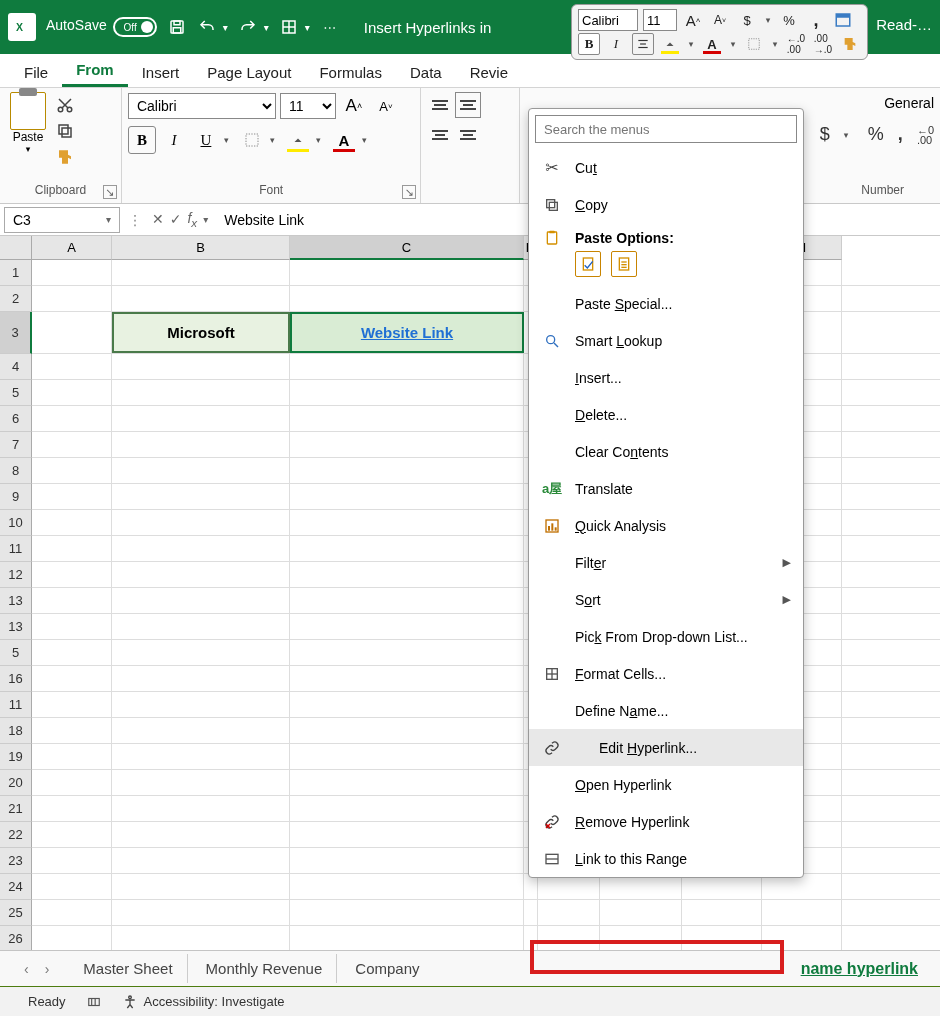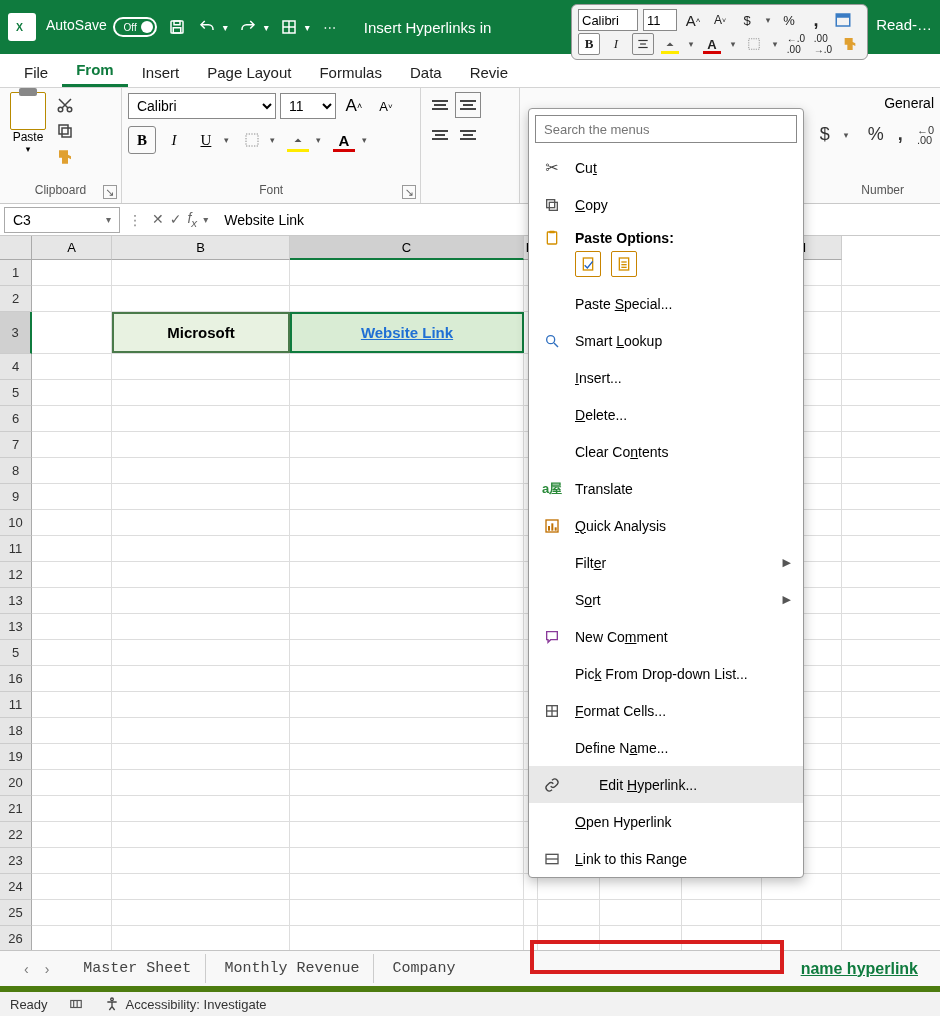--- a/index.html
+++ b/index.html
@@ -95,25 +95,25 @@
 .cm-label{flex:1;}
 .cm-label u{text-decoration:underline;}
 .cm-arrow{font-size:11px;color:#555;}
 .paste-opts{display:flex;gap:10px;padding:4px 12px 8px 46px;}
 .paste-opt{width:26px;height:26px;border:1px solid #c88400;border-radius:2px;display:flex;align-items:center;justify-content:center;background:#fff;}
 .highlight-box{position:absolute;border:4px solid #d81e1e;pointer-events:none;z-index:1100;}
 
 
 .sheet-bar{position:absolute;bottom:30px;left:0;right:0;height:36px;border-top:1px solid #c4c4c4;background:#f8f8f8;display:flex;align-items:center;padding:0 8px;gap:4px;}
 .sheet-nav{display:flex;gap:16px;color:#777;padding:0 16px;font-size:14px;}
-.sheet-tab{padding:6px 14px;border-right:1px solid #ccc;font-size:15px;color:#444;font-family:Liberation Mono, monospace;}
+.sheet-tab{padding:6px 14px;border-right:1px solid #ccc;font-size:15px;color:#444;}
 .hyperlink-tab{margin-left:auto;color:#0f7b3e;font-weight:bold;text-decoration:underline;padding-right:14px;font-size:16px;}
 
 
-.status-bar{position:absolute;bottom:0;left:0;right:0;height:30px;background:#f2f2f2;border-top:6px solid #4d7c0f;display:flex;align-items:center;padding:0 10px;gap:20px;font-size:13px;color:#333;}
+.status-bar{position:absolute;bottom:0;left:0;right:0;height:30px;background:#f2f2f2;border-top:1px solid #4d7c0f;display:flex;align-items:center;padding:0 28px;gap:20px;font-size:13px;color:#333;}
 
 svg{display:block;}
 </style>
 </head>
 <body>
 
 <div class="title-bar">
   <div class="excel-logo">
     <svg width="18" height="18" viewBox="0 0 24 24">
         <path fill="#0f7b3e" d="M3 3h18v18H3z" opacity="0"></path>
@@ -765,28 +765,20 @@
     <span class="cm-icon"></span>
       <span class="cm-label">Filt<u>e</u>r</span>
       <span class="cm-arrow">▶</span>
   </div>
   <div class="cm-item">
     <span class="cm-icon"></span>
       <span class="cm-label">S<u>o</u>rt</span>
       <span class="cm-arrow">▶</span>
   </div>
   <div class="cm-item">
-    <span class="cm-icon">
-      <svg width="16" height="16" viewBox="0 0 24 24" stroke="#8a3a9a" fill="none" stroke-width="2">
-          <path d="M4 4h16v12H10l-4 4v-4H4z"></path>
-        </svg>
-    </span>
-    <span class="cm-label">New Co<u>m</u>ment</span>
-  </div>
-  <div class="cm-item">
     <span class="cm-icon"></span>
       <span class="cm-label">Pic<u>k</u> From Drop-down List...</span>
   </div>
   <div class="cm-item">
     <span class="cm-icon">
       <svg width="16" height="16" viewBox="0 0 24 24" stroke="#555" fill="none" stroke-width="2">
           <rect x="4" y="4" width="16" height="16"></rect>
           <line x1="4" y1="12" x2="20" y2="12"></line>
           <line x1="12" y1="4" x2="12" y2="20"></line>
         </svg>
@@ -802,20 +794,31 @@
       <svg width="18" height="16" viewBox="0 0 24 24" stroke="#444" fill="none" stroke-width="2">
           <path d="M10 14a5 5 0 007 0l3-3a5 5 0 00-7-7l-1 1"></path>
           <path d="M14 10a5 5 0 00-7 0l-3 3a5 5 0 007 7l1-1"></path>
         </svg>
     </span>
     <span class="cm-label">Edit <u>H</u>yperlink...</span>
   </div>
   <div class="cm-item">
     <span class="cm-icon"></span>
       <span class="cm-label"><u>O</u>pen Hyperlink</span>
+  </div>
+  <div class="cm-item">
+    <span class="cm-icon">
+      <svg width="18" height="16" viewBox="0 0 24 24" stroke="#444" fill="none" stroke-width="2">
+          <path d="M10 14a5 5 0 007 0l3-3a5 5 0 00-7-7l-1 1"></path>
+          <path d="M14 10a5 5 0 00-7 0l-3 3a5 5 0 007 7l1-1"></path>
+          <line x1="3" y1="21" x2="9" y2="15" stroke="#d40000"></line>
+          <line x1="3" y1="15" x2="9" y2="21" stroke="#d40000"></line>
+        </svg>
+    </span>
+    <span class="cm-label"><u>R</u>emove Hyperlink</span>
   </div>
   <div class="cm-item">
     <span class="cm-icon">
       <svg width="16" height="16" viewBox="0 0 24 24" stroke="#555" fill="none" stroke-width="2">
           <rect x="3" y="5" width="18" height="14"></rect>
           <line x1="3" y1="12" x2="21" y2="12"></line>
         </svg>
     </span>
     <span class="cm-label"><u>L</u>ink to this Range</span>
   </div>

